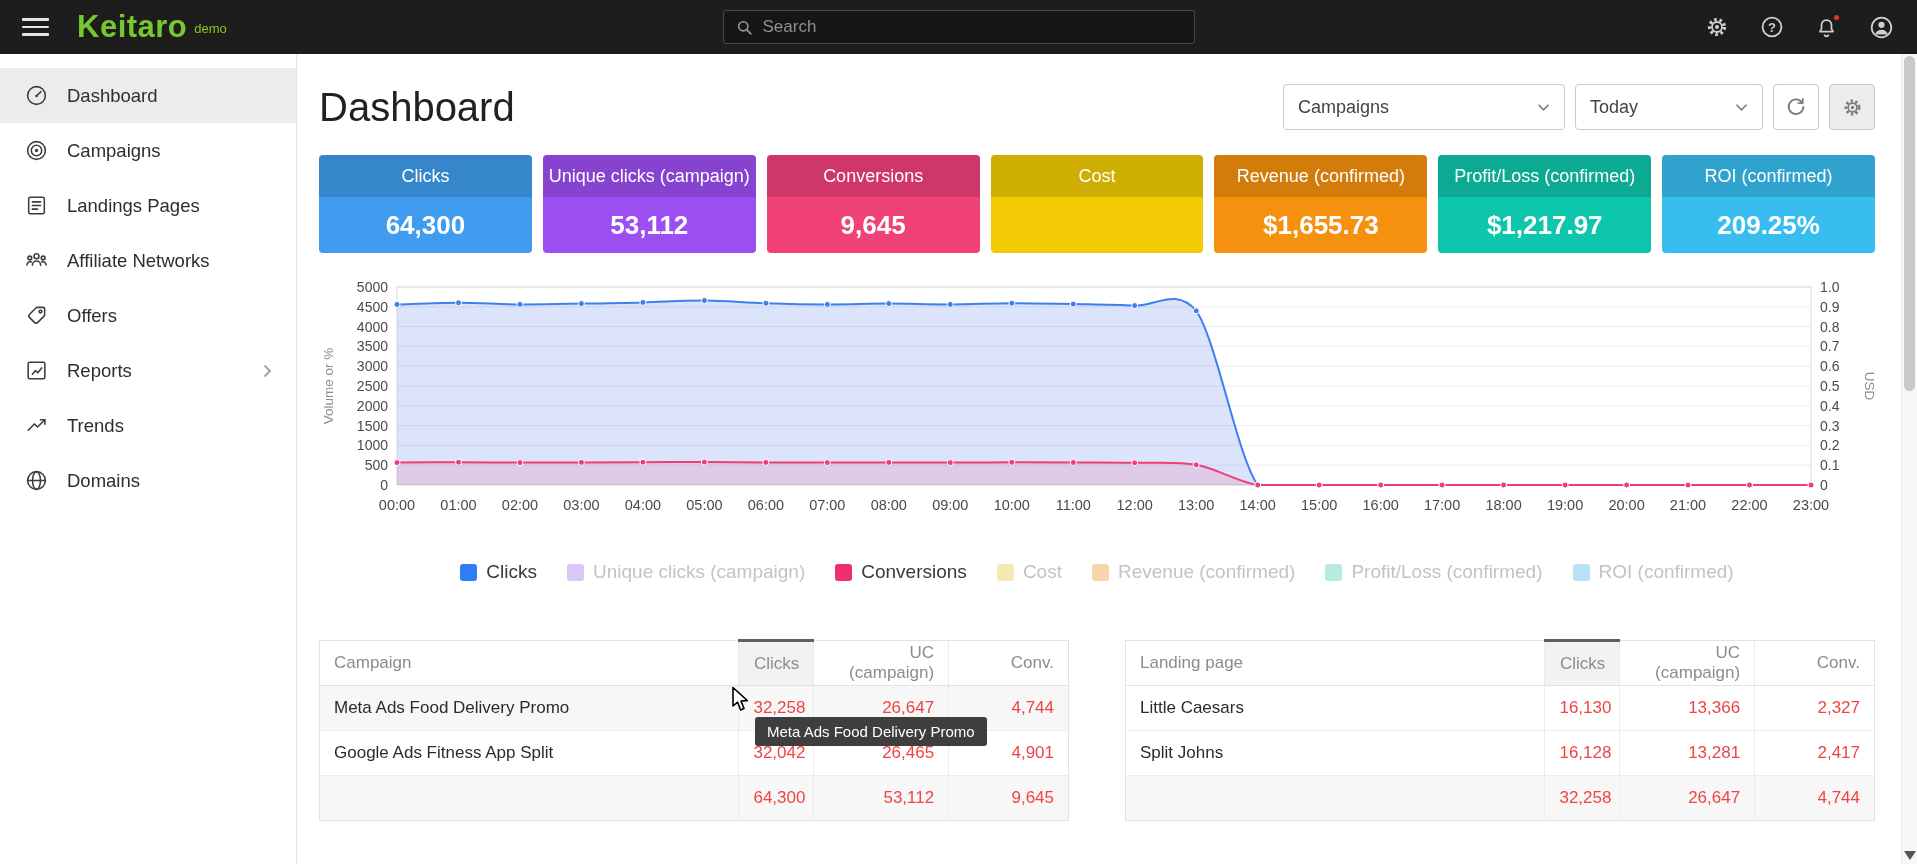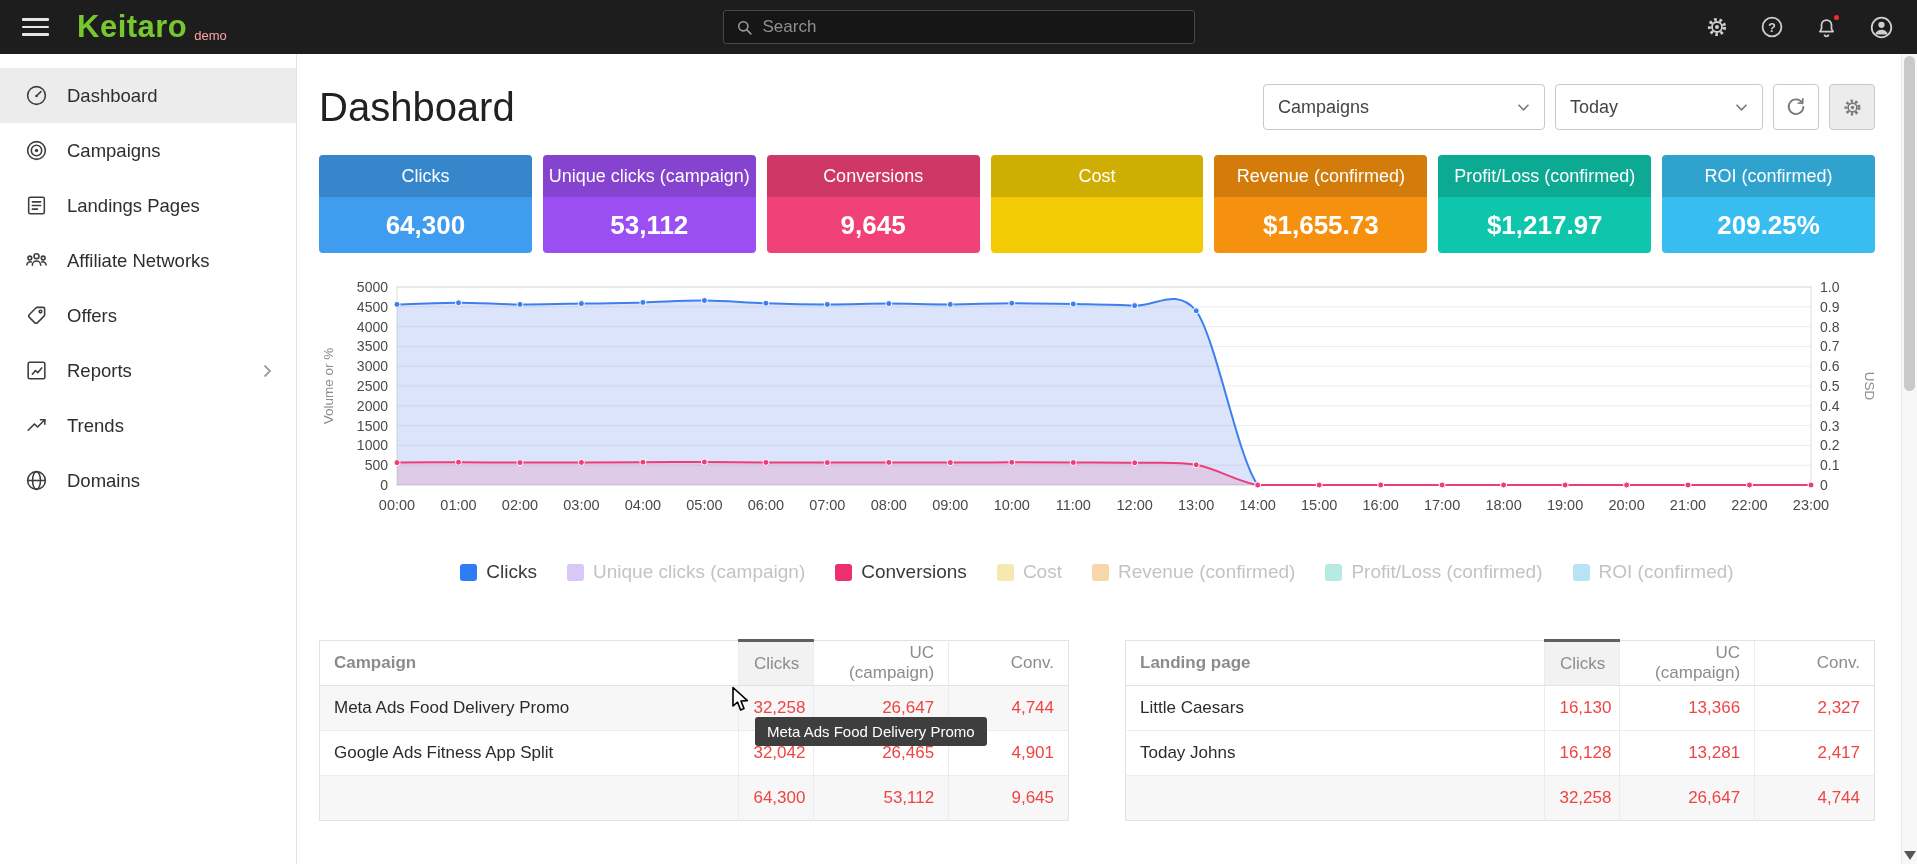--- a/index.html
+++ b/index.html
@@ -7,23 +7,23 @@
   body {
     position: relative; overflow: hidden; background:#fff;
     font-family:"Liberation Sans", sans-serif; color:#333;
   }
 
   
   .topbar { position:absolute; top:0; left:0; width:1917px; height:54px;
     background:#1d1d1d; display:flex; align-items:center; padding:0 22px; z-index:50; }
   .hamburger { width:27px; display:flex; flex-direction:column; gap:5px; cursor:pointer; margin-right:28px; }
   .hamburger span { height:2.5px; background:#e6e6e6; border-radius:1px; }
-  .logo { display:flex; align-items:flex-end; gap:7px; cursor:pointer; }
+  .logo { display:flex; align-items:center; gap:7px; cursor:pointer; }
   .logo .brand { color:#76c82e; font-size:31px; font-weight:bold; letter-spacing:.5px; line-height:32px; }
-  .logo .demo { color:#fca5a5; font-size:13px; margin-top:3px; }
+  .logo .demo { color:#84cc16; font-size:13px; margin-top:3px; }
   .search-box { position:absolute; left:50%; transform:translateX(-50%); width:472px; height:34px;
     background:#161616; border:1px solid #484848; border-radius:3px;
     display:flex; align-items:center; padding:0 11px; gap:9px; }
   .search-box input { flex:1; background:transparent; border:none; outline:none;
     color:#fef9c3; font-size:17px; font-family:inherit; }
   .search-box input::placeholder { color:#909090; }
   .top-icons { margin-left:auto; display:flex; align-items:center; gap:28px; }
   .top-icon { color:#cfcfcf; width:27px; height:27px; position:relative;
     display:flex; align-items:center; justify-content:center; cursor:pointer; }
   .badge-dot { position:absolute; top:-1px; right:-1px; width:9px; height:9px;
@@ -42,21 +42,21 @@
   .content { position:absolute; top:54px; left:297px; width:1604px; height:810px;
     padding:0 26px 0 22px; background:#fff; }
 
   .header-row { margin-top:30px; height:46px; display:flex; align-items:center; justify-content:space-between; }
   .page-title { font-size:40px; font-weight:400; color:#212121; line-height:44px; }
   .controls { display:flex; gap:10px; align-items:center; }
   .select { height:46px; border:1px solid #c9c9c9; border-radius:4px; background:#fff;
     display:flex; align-items:center; justify-content:space-between;
     padding:0 14px; font-size:18px; color:#444; cursor:pointer; }
   .select.campaigns { width:282px; }
-  .select.date { width:208px; }
+  .select.date { width:188px; }
   .icon-btn { width:46px; height:46px; border:1px solid #c9c9c9; border-radius:4px;
     background:#fff; display:flex; align-items:center; justify-content:center; cursor:pointer; color:#7a7a7a; }
   .icon-btn.settings { background:#ececec; }
 
   
   .cards { margin-top:25px; display:flex; gap:11px; }
   .card { flex:1; height:98px; border-radius:4px; overflow:hidden; color:#fff; text-align:center; cursor:pointer; }
   .card-head { height:42px; display:flex; align-items:center; justify-content:center;
     font-size:18px; background:rgba(0,0,0,0.14); white-space:nowrap; }
   .card-value { height:56px; display:flex; align-items:center; justify-content:center;
@@ -68,21 +68,21 @@
   .legend-item { display:flex; align-items:center; gap:9px; font-size:19px; color:#3a3a3a; cursor:pointer; }
   .legend-item.off { color:#c3c3c3; }
   .legend-swatch { width:17px; height:17px; border-radius:3px; flex:none; }
 
   
   .tables { margin-top:56px; display:flex; gap:56px; }
   .table-wrap { flex:1; }
   table.data { border-collapse:collapse; width:100%; font-size:17px; border:1px solid #e2e2e2; table-layout:fixed; }
   table.data th { font-weight:400; color:#8c8c8c; height:45px; padding:0 14px;
     border-bottom:1px solid #e2e2e2; background:#fff; text-align:right; cursor:pointer; overflow:hidden; }
-  table.data th.text { text-align:left;font-weight:bold; }
+  table.data th.text { text-align:left; }
   table.data th.sorted { border-top:3px solid #606060; background:#f2f2f2; }
   table.data td { height:45px; padding:0 14px; color:#ef4444; text-align:right;
     border-bottom:1px solid #ececec; overflow:hidden; white-space:nowrap; }
   table.data td.text { text-align:left; color:#2b2b2b; }
   table.data td.num, table.data th.num { border-left:1px solid #ececec; }
   table.data tbody tr.hovered { background:#f7f7f7; }
   table.data tfoot td { background:#f7f7f7; border-top:1px solid #e2e2e2; border-bottom:none; }
 
   
   .tooltip { position:absolute; left:458px; top:663px; background:#3e3e3e; color:#fff;
@@ -483,21 +483,21 @@
             </tr>
           </thead>
           <tbody>
             <tr>
               <td class="text">Little Caesars</td>
               <td class="num">16,130</td>
               <td class="num">13,366</td>
               <td class="num">2,327</td>
             </tr>
             <tr>
-              <td class="text">Today Johns</td>
+              <td class="text">Split Johns</td>
               <td class="num">16,128</td>
               <td class="num">13,281</td>
               <td class="num">2,417</td>
             </tr>
           </tbody>
           <tfoot>
             <tr>
               <td class="text"></td>
               <td class="num">32,258</td>
               <td class="num">26,647</td>

